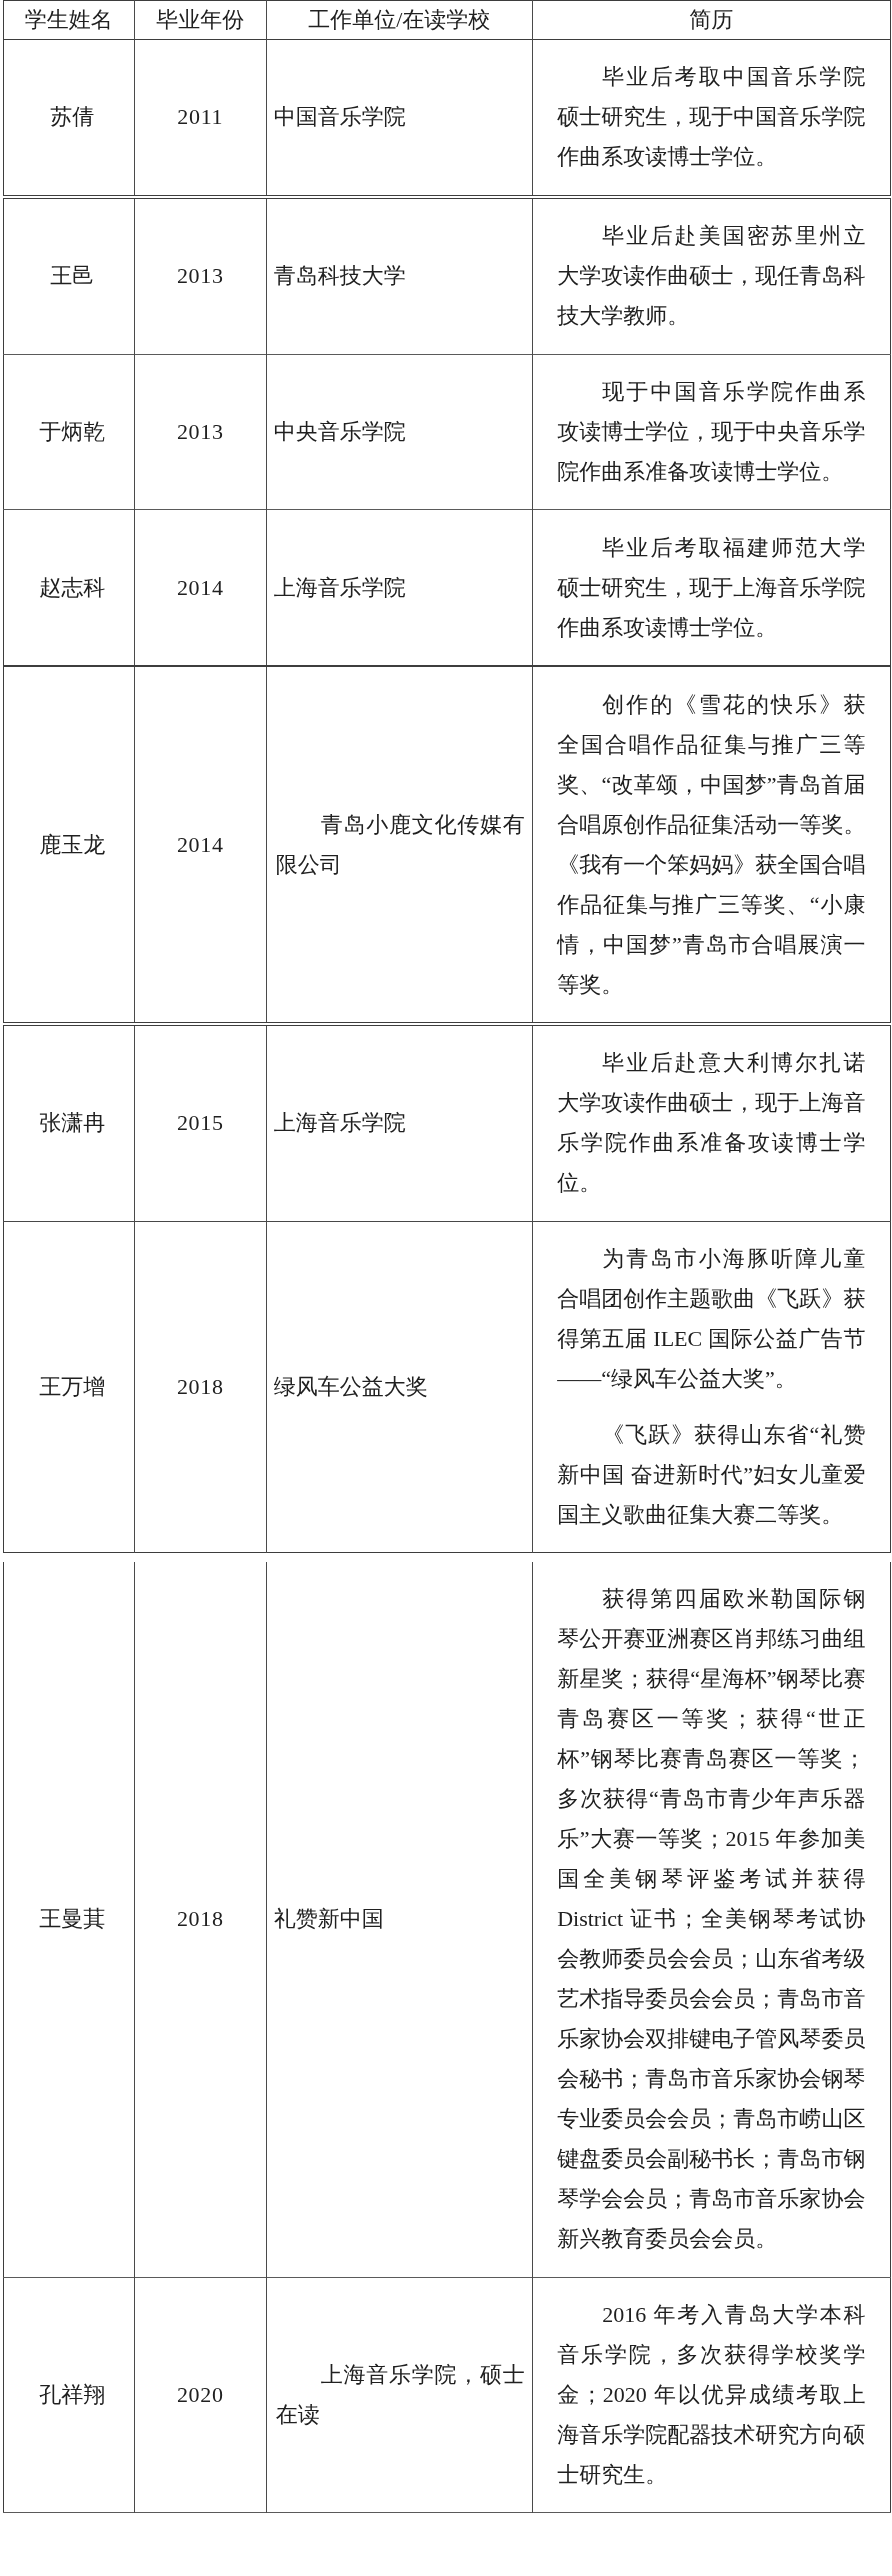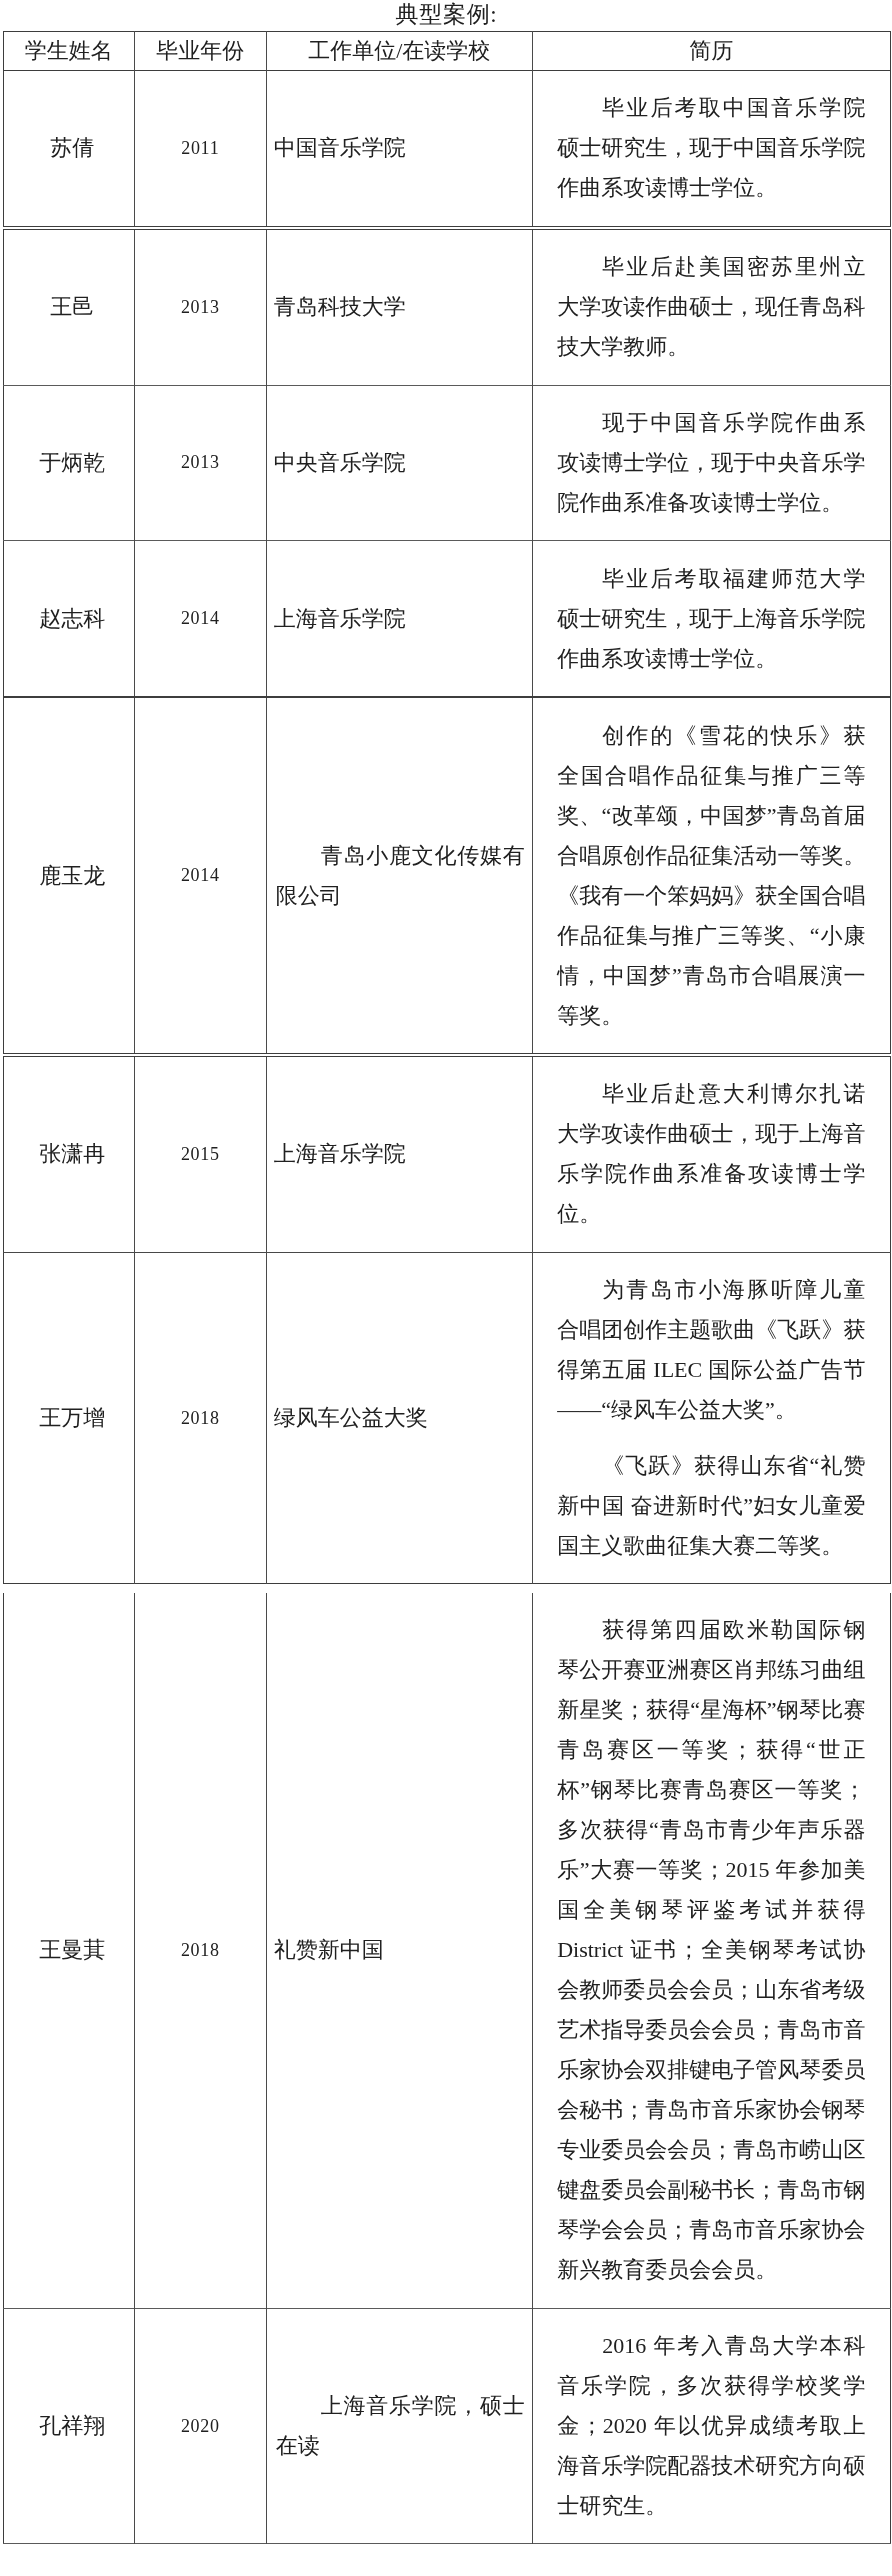--- a/index.html
+++ b/index.html
@@ -30,41 +30,40 @@
   th,td{vertical-align:middle;overflow:hidden;}
   th + th, td + td{border-left:1.4px solid #4a4a4a;}
   thead tr{border-bottom:1.4px solid #3d3d3d;height:39px;}
   th{
     font-weight:normal;
     font-size:22px;
     text-align:center;
     padding:0 17px;
   }
   .c-name{ text-align:center; font-size:22px;padding-left:8px; }
-  .c-year{ text-align:center; font-size:18px; letter-spacing:0.7px; }
+  .c-year{ text-align:center; font-size:22px; letter-spacing:0.7px; }
   .c-unit{ font-size:22px; line-height:40px; padding:0 7px; }
   .c-unit.just{ text-align:justify; text-indent:45px;padding-left:9px; }
   .c-bio{
     font-size:22px;
     line-height:40px;
     text-align:justify;
     padding:1.4px 8.4px 1.4px 8.4px;
   }
   .c-bio p{ margin:16px; text-indent:45px; }
   tr.b1{border-bottom:0.7px solid #5a5a5a;}
   tr.b2{border-bottom:1.4px solid #474747;}
   tr.b3{border-bottom:2.1px solid #3d3d3d;}
   tr.bd{border-bottom:4.2px double #3d3d3d;}
 </style>
 </head>
 <body>
 
 <div class="page">
 
-  <div class="title">典型案例:</div>
 
   <table class="tbl" id="tblA">
     <colgroup>
       <col style="width:131px">
         <col style="width:132px">
         <col style="width:266px">
         <col style="width:358px">
     </colgroup>
     <thead>
       <tr>

